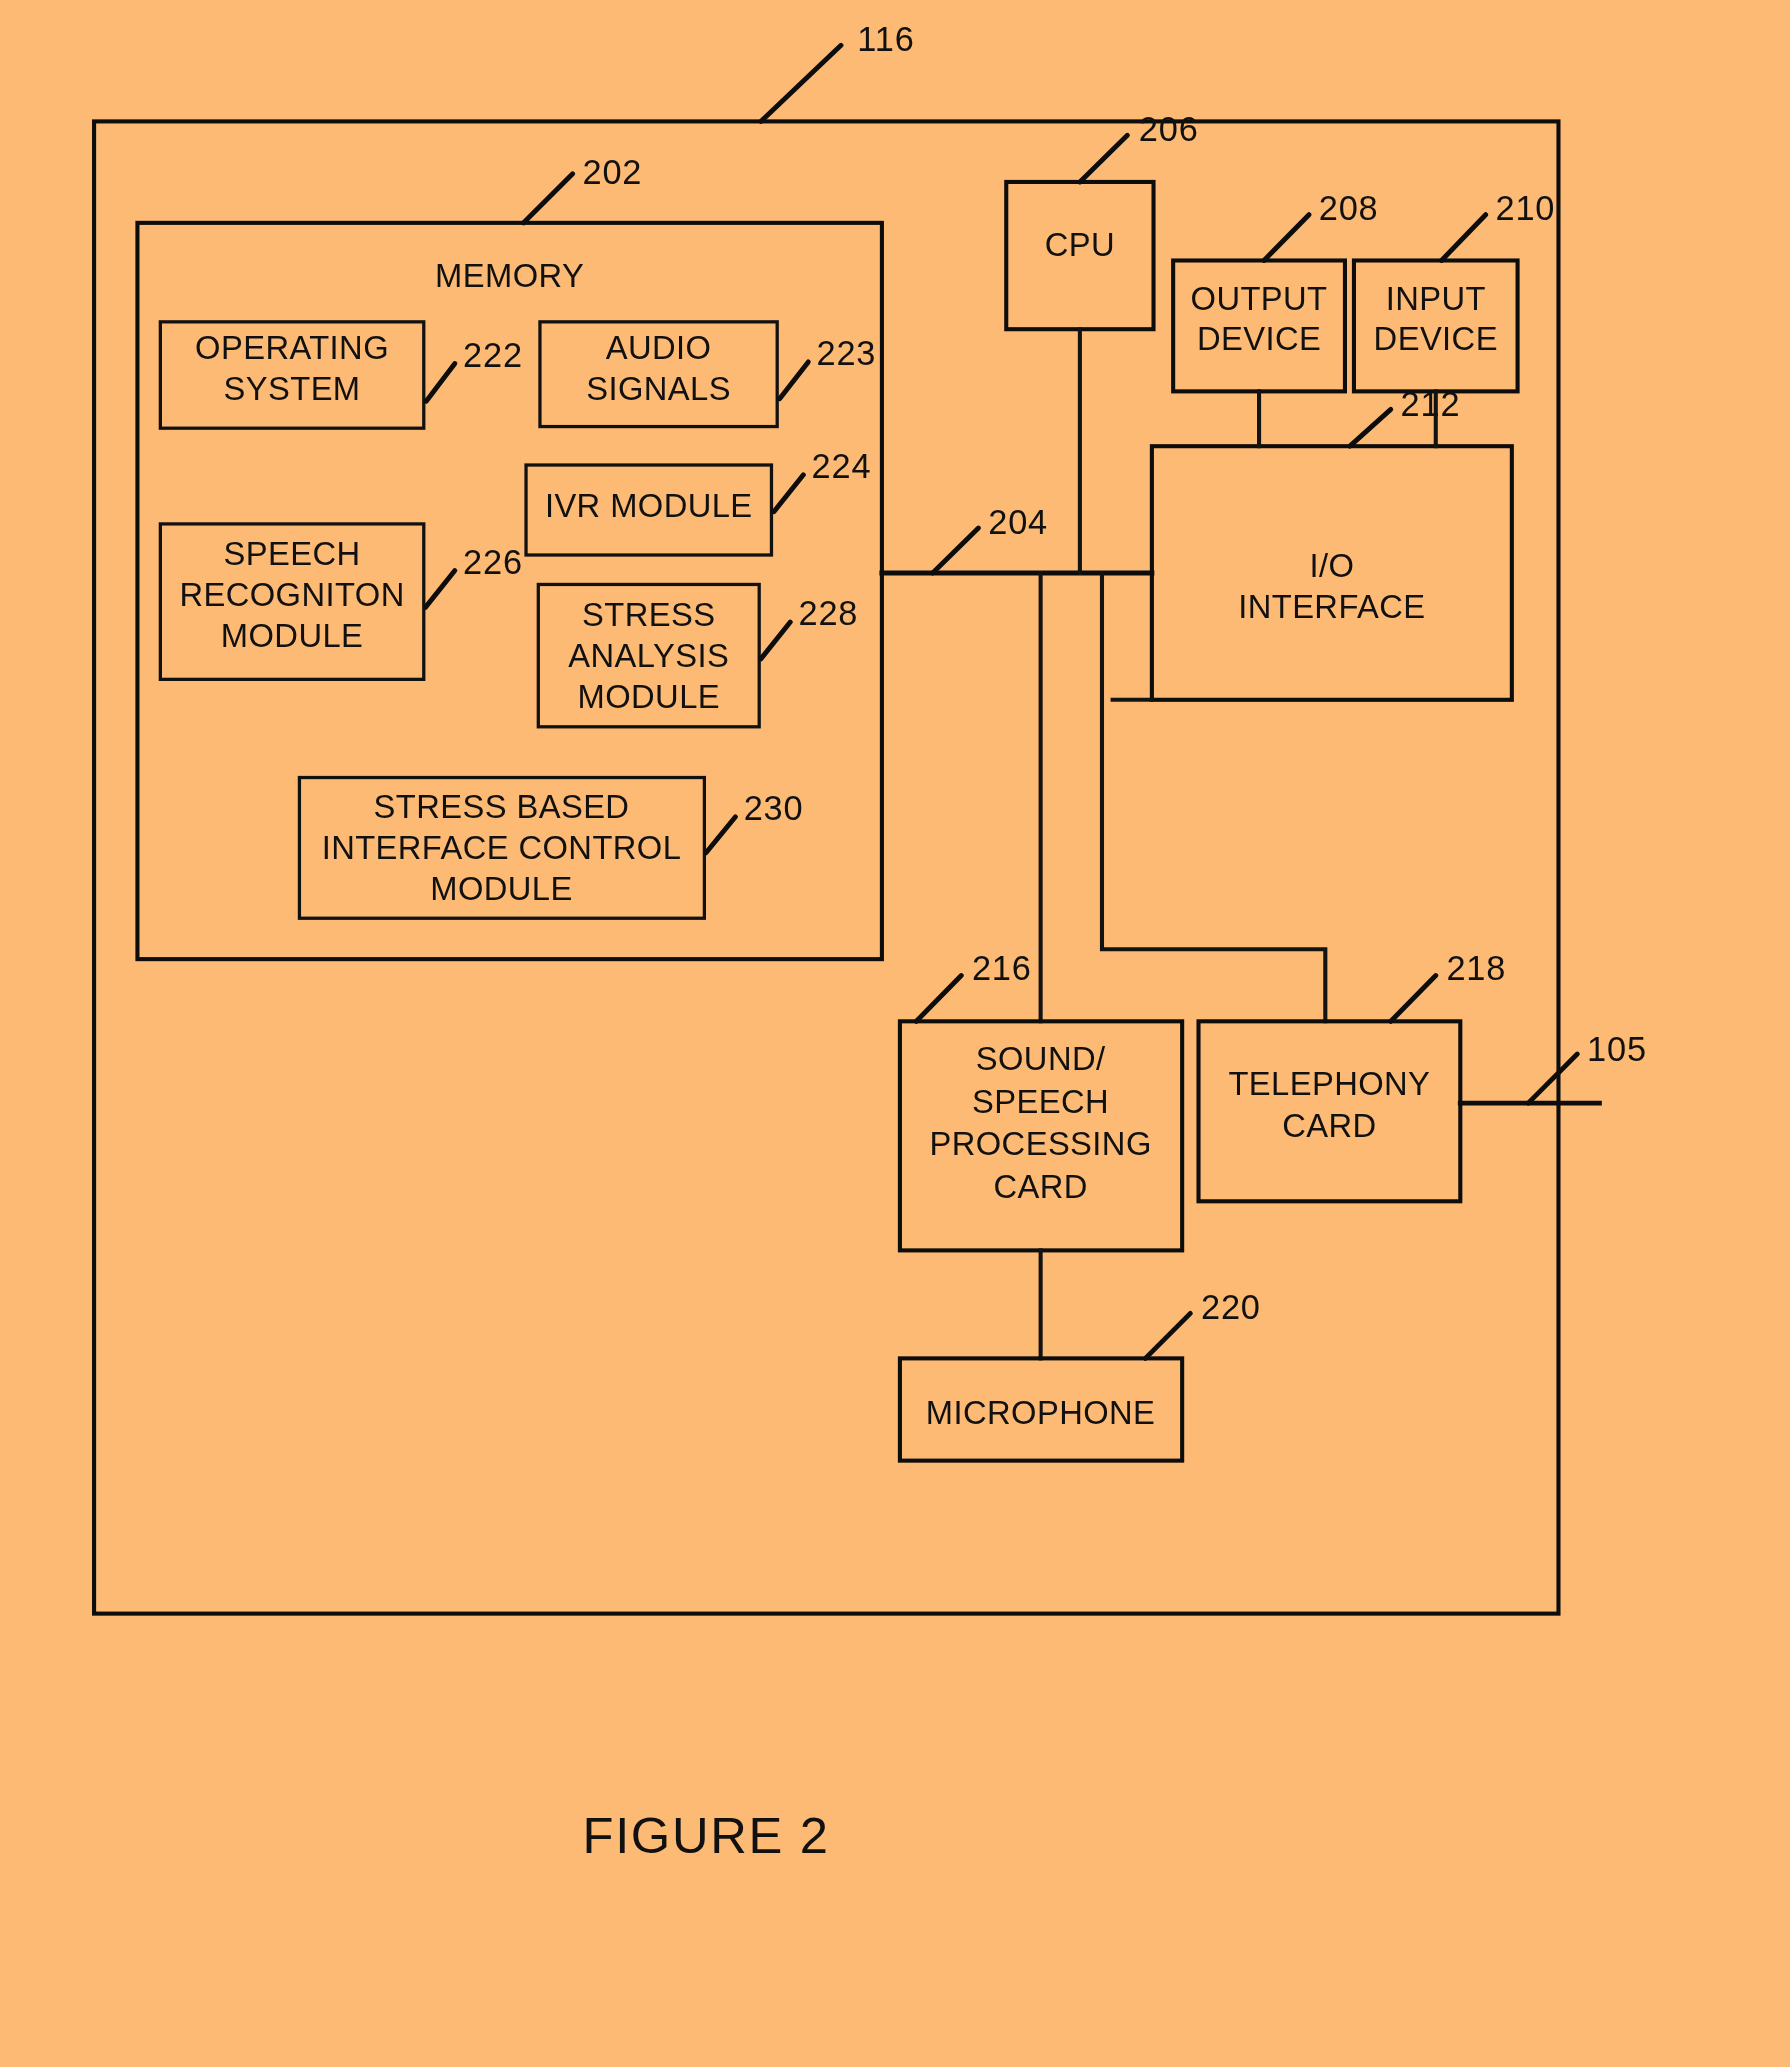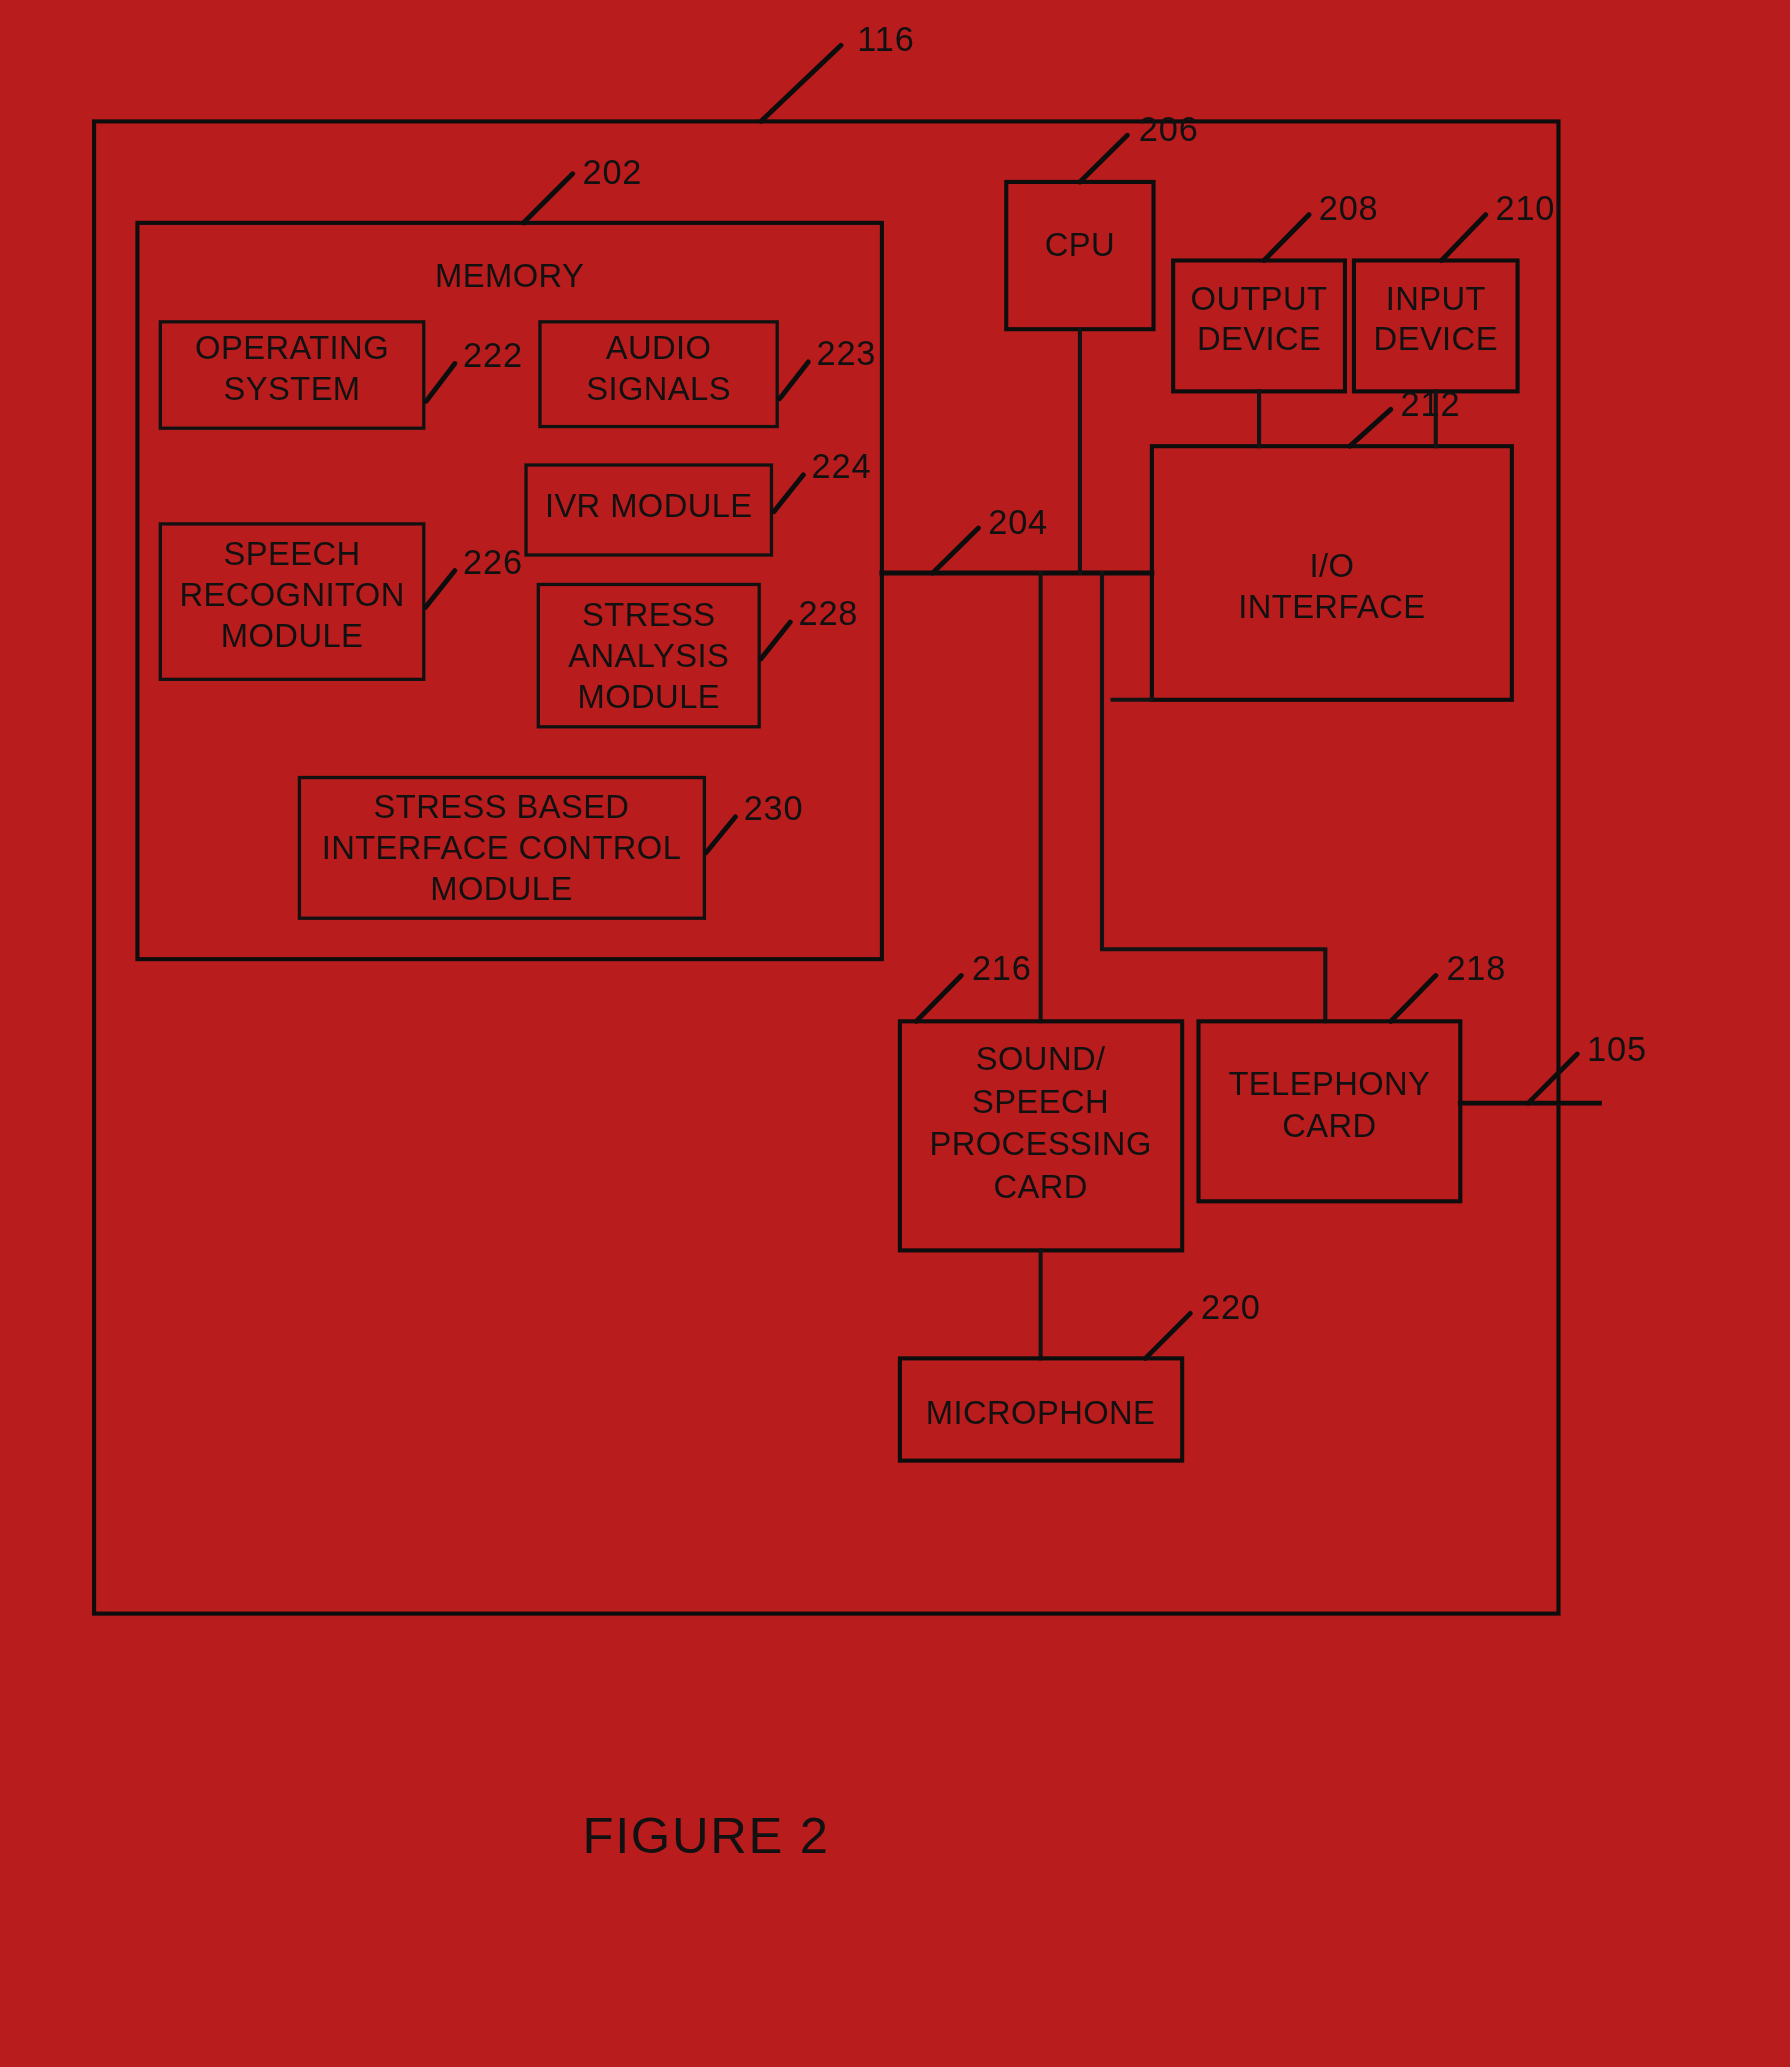--- a/index.html
+++ b/index.html
@@ -9,21 +9,21 @@
     background: #ffffff;
   }
   body {
     font-family: "Liberation Sans", "DejaVu Sans", sans-serif;
     color: #000000;
   }
   #stage {
     position: relative;
     width: 1790px;
     height: 2068px;
-    background: #b91c1c;
+    background: #fdba74;
     overflow: hidden;
   }
   svg#diagram {
     position: absolute;
     left: 0;
     top: 0;
     width: 1790px;
     height: 2068px;
     display: block;
   }

